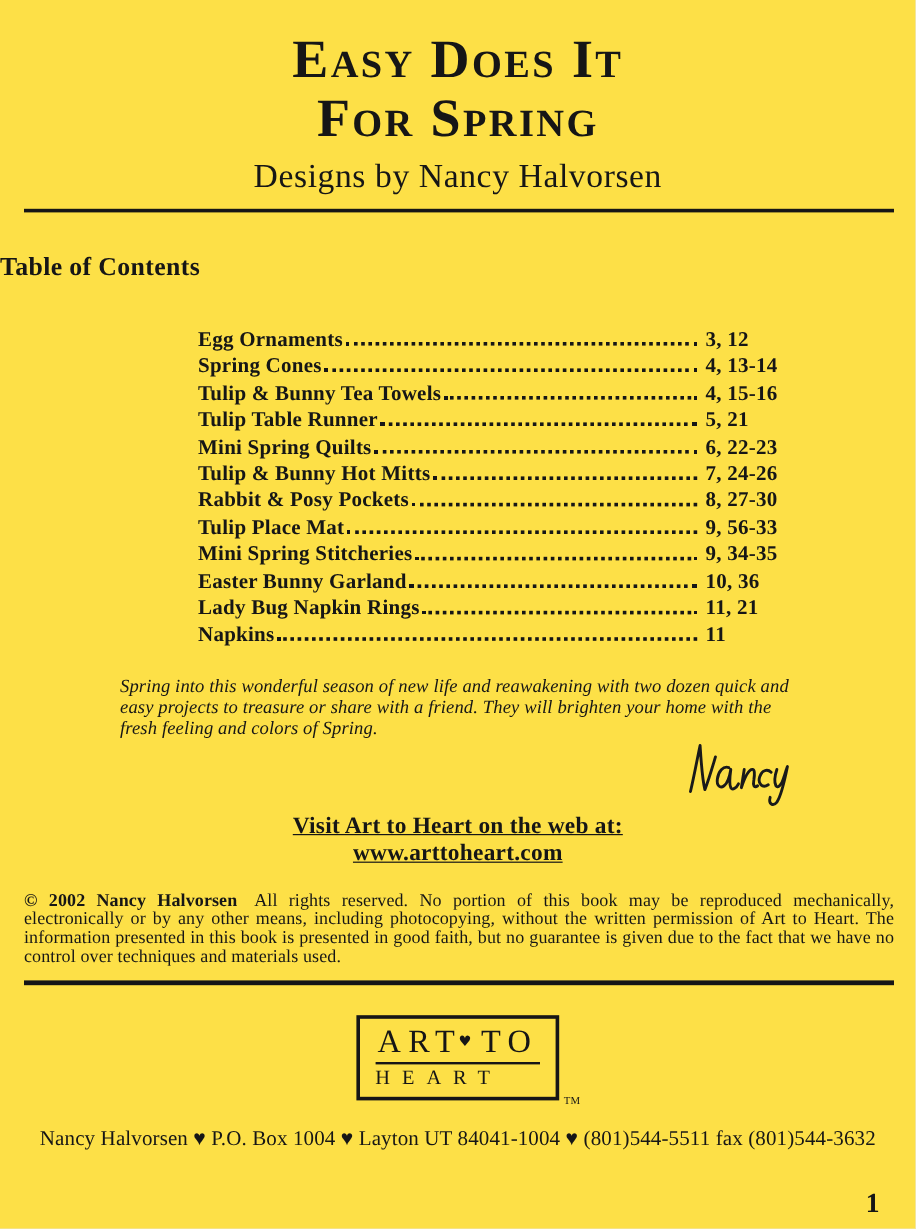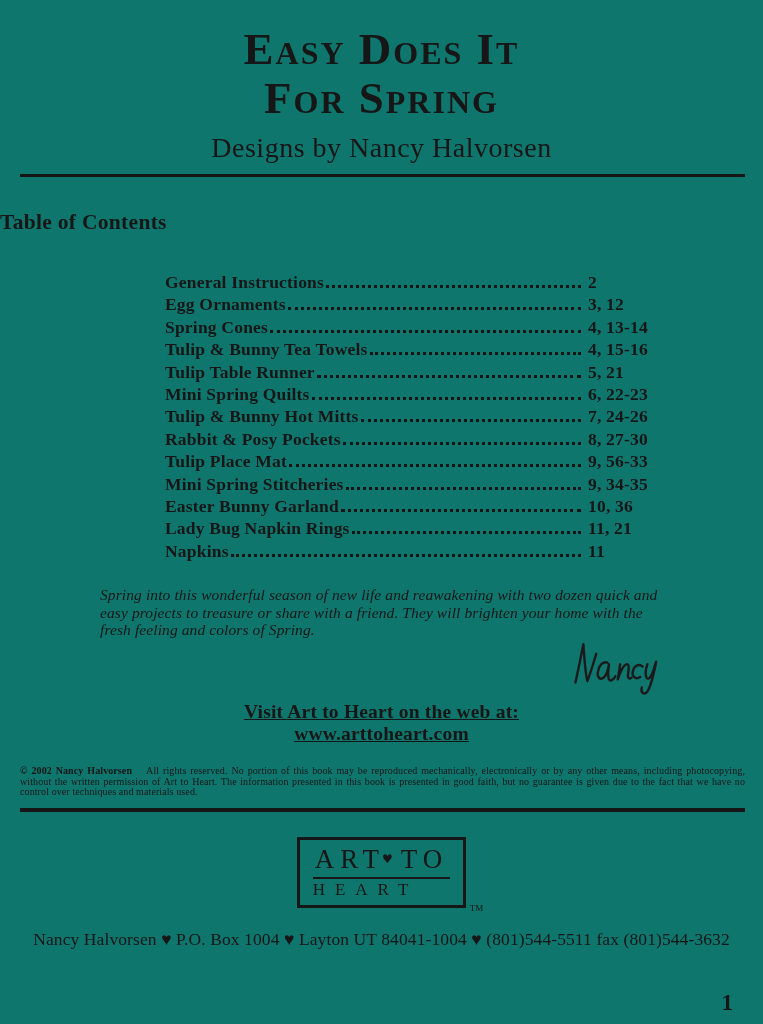--- a/index.html
+++ b/index.html
@@ -1,20 +1,20 @@
 <!DOCTYPE html>
 <html><head>
 <meta charset="utf-8">
 <style>
   html,body{margin:0;padding:0;background:#e9e9e9;}
   .page{
     position:relative;
     width:763px;height:1024px;
     margin:0 auto;
-    background:#0f766e;
+    background:#fde047;
     color:#161616;
     font-family:"Liberation Serif","DejaVu Serif",serif;
     overflow:hidden;
     box-sizing:border-box;
   }
   
   .masthead{margin-top:25px;text-align:center;}
   .book-title{
     margin:0;
     font-size:45px;
@@ -77,21 +77,21 @@
   }
   .signature-svg{display:block;}
   
   .web-callout{margin-top:4px;text-align:center;}
   .web-line{
     font-size:19.5px;font-weight:bold;line-height:1.14;letter-spacing:0.2px;text-decoration:underline;
   }
   
   .copyright{
     margin:21px 18px 0 20px;
-    font-size:10px;
+    font-size:15px;
     line-height:1.04;
     text-align:justify;
     letter-spacing:0.1px;
   }
   .copyright .lead{font-weight:bold;margin-right:14px;}
   .rule-thick{
     height:4px;background:#161616;border:0;
     margin:11px 18px 0 20px;
   }
   
@@ -144,25 +144,20 @@
       <span class="tline">For Spring</span>
     </h1>
     <div class="subtitle">Designs by Nancy Halvorsen</div>
   </div>
   <hr class="rule-thin">
 
   <h2 class="toc-heading">Table of Contents</h2>
 
   <div class="toc-list">
 
-      <div class="toc-row">
-        <span class="toc-title">General Instructions</span>
-        <span class="toc-dots"></span>
-        <span class="toc-pages">2</span>
-      </div>
 
       <div class="toc-row">
         <span class="toc-title">Egg Ornaments</span>
         <span class="toc-dots"></span>
         <span class="toc-pages">3, 12</span>
       </div>
 
       <div class="toc-row">
         <span class="toc-title">Spring Cones</span>
         <span class="toc-dots"></span>

